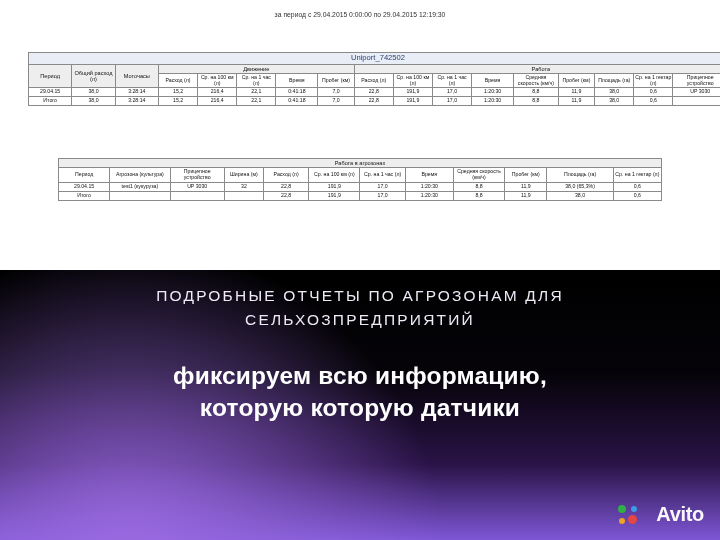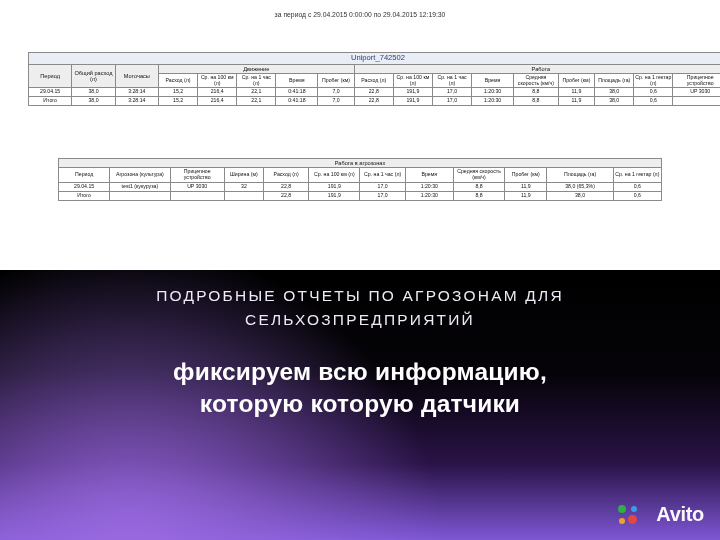--- a/index.html
+++ b/index.html
@@ -49,28 +49,29 @@
     background:#0b0712;
     background-image:
       radial-gradient(circle at 18% 108%, #9a6ae0 0%, rgba(154,106,224,0) 48%),
       linear-gradient(180deg,#000000 0%, #050308 38%, #2a1347 72%, #7e57d6 100%);
     overflow:hidden;
   }
   .promo-inner {
     position:relative; width:100%; height:100%;
     display:flex; flex-direction:column; align-items:center;
     padding-top:14px;
+    gap:16px;
   }
   .promo-kicker {
     color:#efeaf6; font-size:15.5px; line-height:1.55;
     letter-spacing:2.2px; text-align:center; text-transform:uppercase;
     font-weight:400; max-width:420px;
   }
   .promo-main {
-    margin-top:24px; color:#ffffff; font-weight:bold;
+    margin-top:12px; color:#ffffff; font-weight:bold;
     font-size:24.5px; line-height:1.32; text-align:center;
     max-width:560px; letter-spacing:.2px;
   }
 
   
   .avito {
     position:absolute; right:16px; bottom:14px;
     display:flex; align-items:center; gap:19px;
     color:#ffffff; font-size:20px; font-weight:bold; letter-spacing:-.3px;
     opacity:.96;

